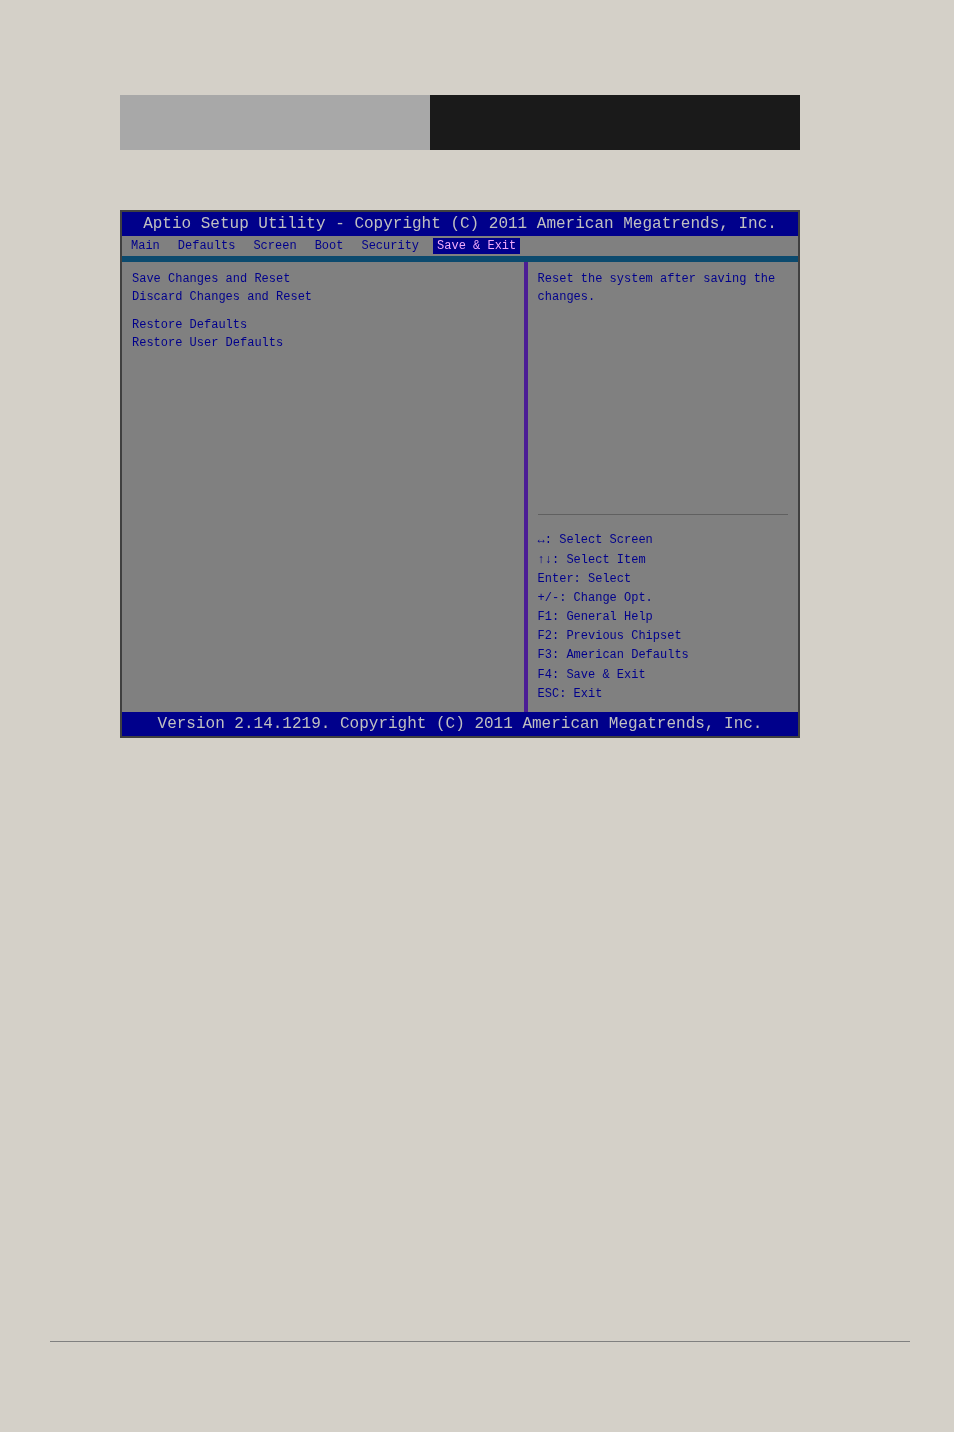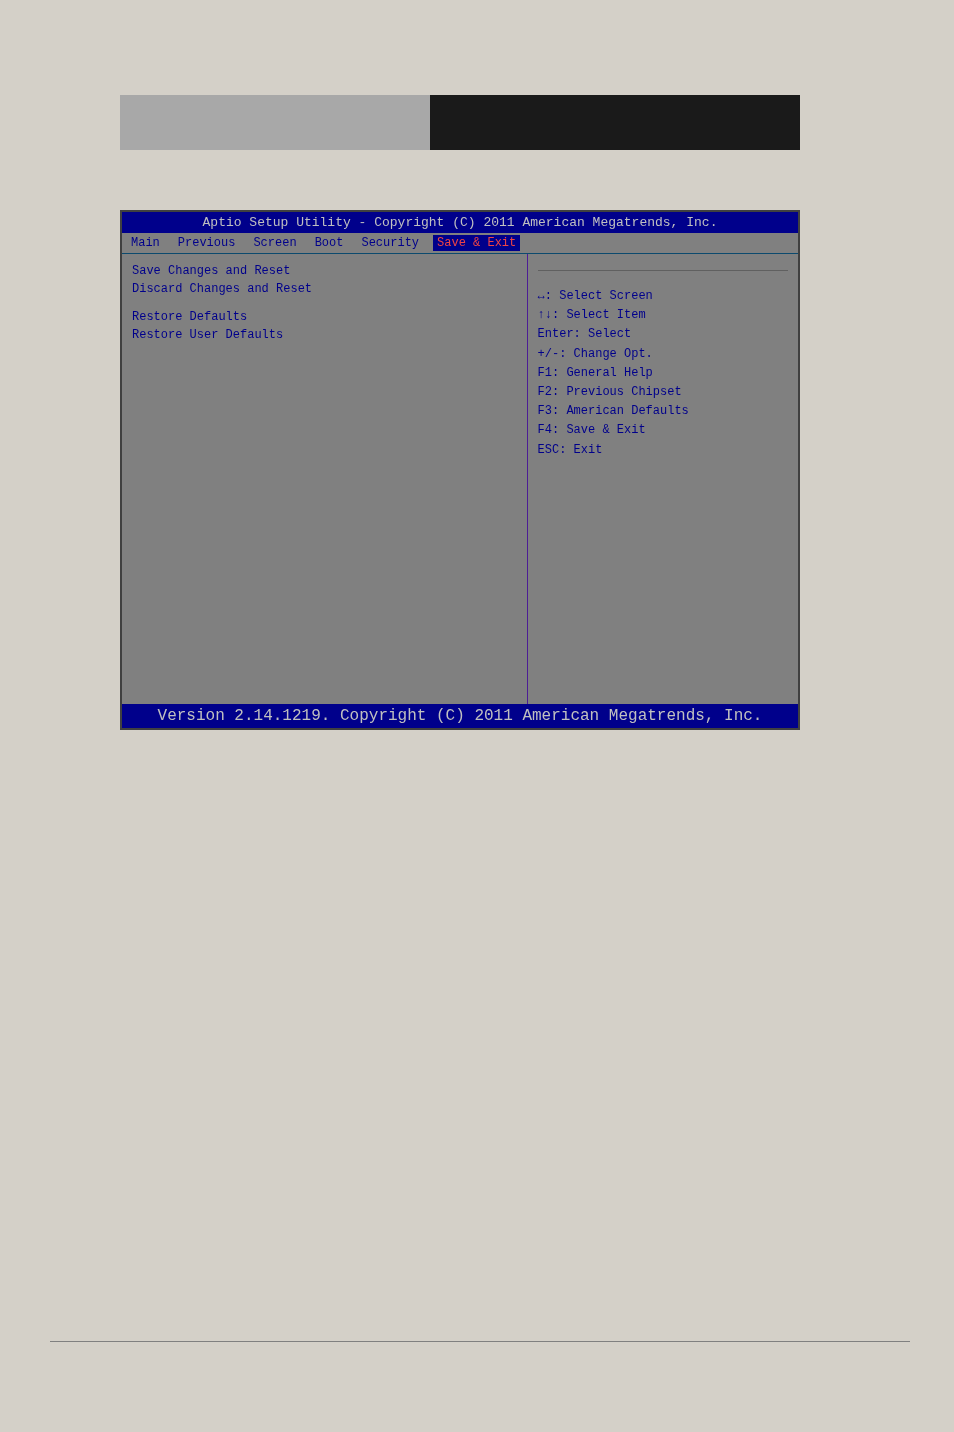--- a/index.html
+++ b/index.html
@@ -39,56 +39,56 @@
       width: 680px;
       background: #808080;
       border: 2px solid #404040;
     }
 
     
     .bios-title-bar {
       background: #00008b;
       color: #c0c0c0;
       text-align: center;
-      font-size: 13px;
+      font-size: 16px;
       padding: 3px 5px;
       font-family: 'Courier New', Courier, monospace;
     }
 
     
     .bios-menu-bar {
       background: #808080;
       display: flex;
       padding: 2px 5px;
       gap: 10px;
-      border-bottom: 1px solid #0c4a6e;
+      border-bottom: 6px solid #0c4a6e;
     }
     .bios-menu-item {
       color: #00008b;
       font-size: 12px;
       font-family: 'Courier New', Courier, monospace;
       padding: 1px 4px;
       cursor: pointer;
     }
     .bios-menu-item.active {
       background: #00008b;
-      color: #ef4444;
+      color: #f0abfc;
     }
 
     
     .bios-content {
       display: flex;
       width: 100%;
     }
 
     
     .bios-left-panel {
       width: 60%;
       padding: 8px 10px;
-      border-right: 1px solid #4c1d95;
+      border-right: 4px solid #4c1d95;
       min-height: 450px;
     }
 
     .bios-menu-option {
       color: #00008b;
       font-size: 12px;
       font-family: 'Courier New', Courier, monospace;
       padding: 2px 0;
       cursor: pointer;
       display: block;
@@ -155,38 +155,39 @@
 </div>
 
 <div class="bios-window">
 
   <div class="bios-title-bar">
     <span>Aptio Setup Utility - Copyright (C) 2011 American Megatrends, Inc.</span>
   </div>
 
   <div class="bios-menu-bar">
     <span class="bios-menu-item">Main</span>
-    <span class="bios-menu-item">Previous</span>
+    <span class="bios-menu-item">Defaults</span>
     <span class="bios-menu-item">Screen</span>
     <span class="bios-menu-item">Boot</span>
     <span class="bios-menu-item">Security</span>
     <span class="bios-menu-item active">Save &amp; Exit</span>
   </div>
 
   <div class="bios-content">
 
     <div class="bios-left-panel">
       <span class="bios-menu-option">Save Changes and Reset</span>
       <span class="bios-menu-option">Discard Changes and Reset</span>
       <div class="bios-menu-spacer"></div>
       <span class="bios-menu-option">Restore Defaults</span>
       <span class="bios-menu-option">Restore User Defaults</span>
     </div>
 
     <div class="bios-right-panel">
+      <div class="bios-description">Reset the system after saving the changes.</div>
       <hr class="bios-divider">
       <div class="bios-help-text">
         <div>↔: Select Screen</div>
         <div>↑↓: Select Item</div>
         <div>Enter: Select</div>
         <div>+/-: Change Opt.</div>
         <div>F1: General Help</div>
         <div>F2: Previous Chipset</div>
         <div>F3: American Defaults</div>
         <div>F4: Save &amp; Exit</div>

